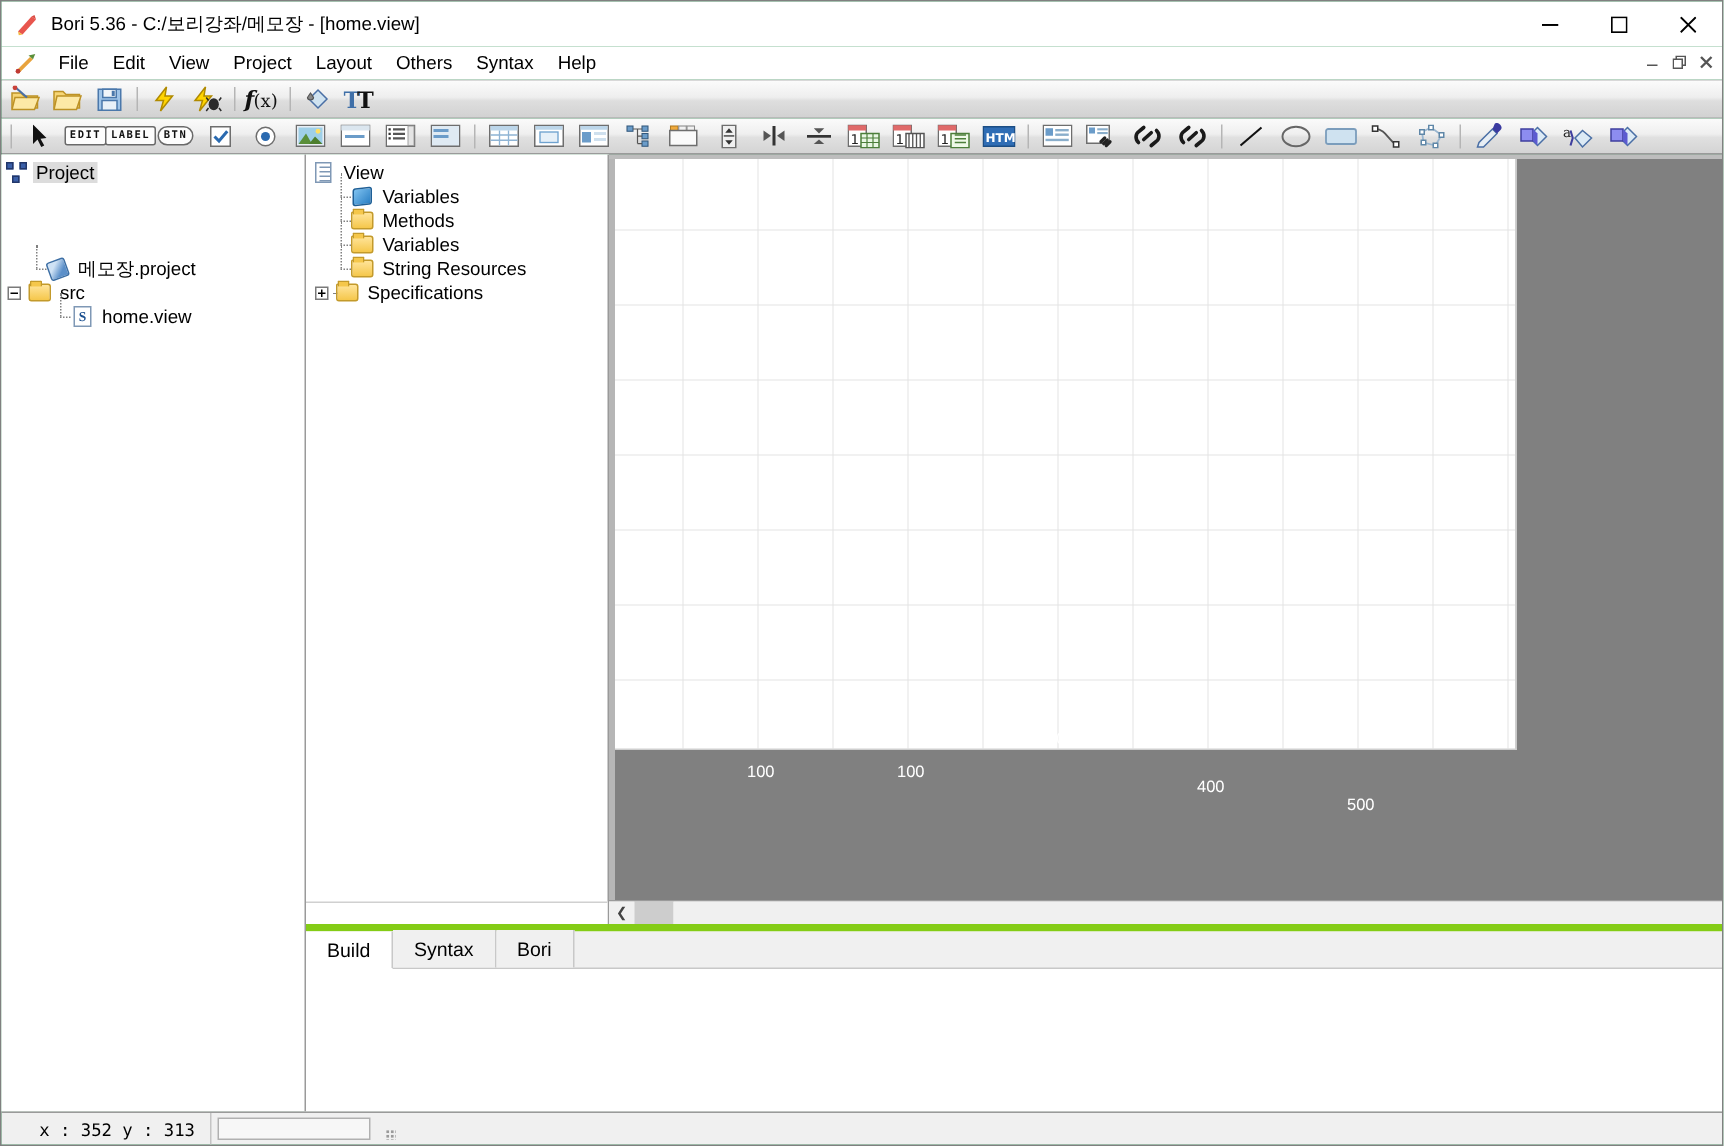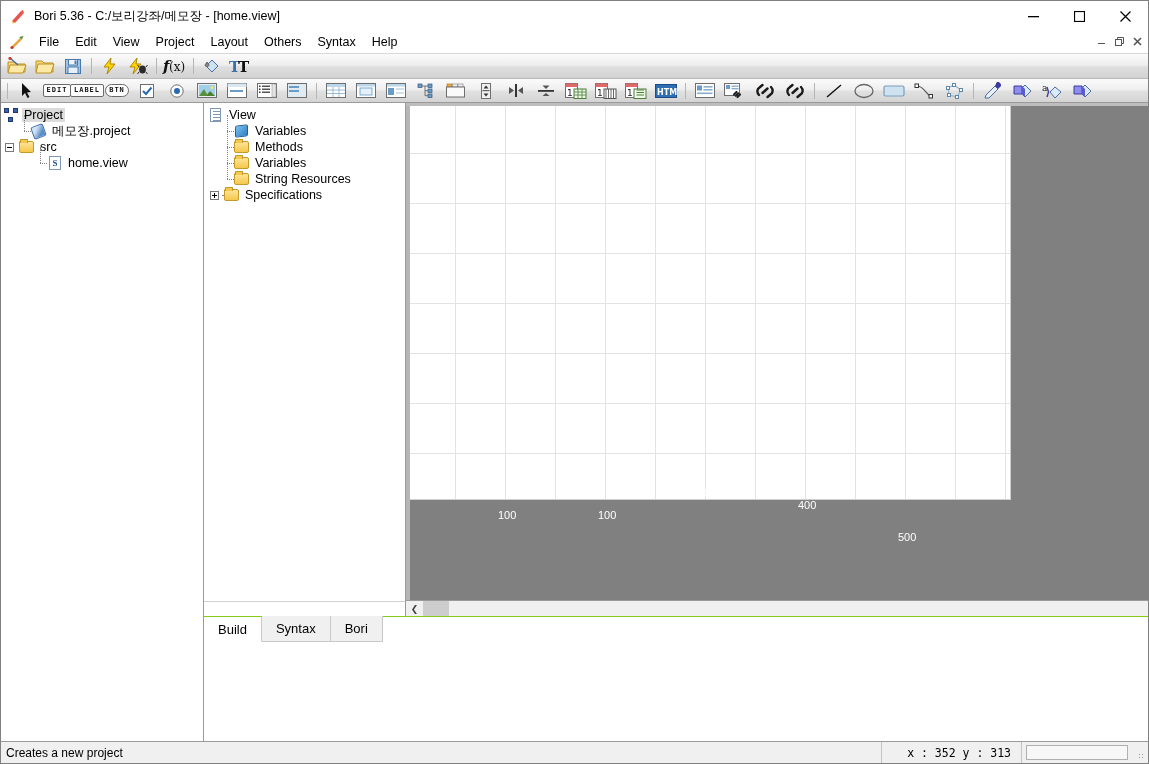--- a/index.html
+++ b/index.html
@@ -332,23 +332,23 @@
     width: 26px;
     background: #cdcdcd;
   }
   .hscroll-track { flex: 1 1 auto; background: #f0f0f0; }
 
   
   .bottom {
     flex: 0 0 125px;
     height: 125px;
     background: #ffffff;
-    border-top: 1px solid #84cc16;
-    display: flex;
-    flex-direction: row;
+    border-top: 5px solid #84cc16;
+    display: flex;
+    flex-direction: column;
   }
   .tabstrip {
     height: 25px;
     flex: 0 0 25px;
     background: #f0f0f0;
     display: flex;
     align-items: flex-end;
     border-bottom: 1px solid #c8c8c8;
     padding-left: 0px;
   }
@@ -817,21 +817,21 @@
           <div class="tico">
             <span class="ic-proj">
                 <i class="a"></i>
                 <i class="b"></i>
                 <i class="c"></i>
               </span>
           </div>
           <span class="tlabel sel">Project</span>
         </div>
 
-        <div class="tnode" style="padding-left:16px;">
+        <div class="tnode" style="padding-left:16px;margin-top:48px;">
           <div class="tindent" style="width:12px;">
             <div class="dotline" style="left:5px;top:-8px;height:16px;"></div>
             <div class="dotline-h" style="left:5px;top:8px;width:7px;"></div>
           </div>
           <div class="tico">
             <span class="ic-pen"></span>
           </div>
           <span class="tlabel">메모장.project</span>
         </div>
 
@@ -931,21 +931,21 @@
 
         <div class="canvas-wrap">
           <div class="canvas-topline"></div>
           <div class="canvas-leftbar"></div>
 
           <div class="form"></div>
 
           <div class="ruler-label" style="left:92px;top:406px;">100</div>
           <div class="ruler-label" style="left:192px;top:406px;">100</div>
           <div class="ruler-label" style="left:292px;top:384px;">300</div>
-          <div class="ruler-label" style="left:392px;top:396px;">400</div>
+          <div class="ruler-label" style="left:392px;top:416px;">400</div>
           <div class="ruler-label" style="left:492px;top:428px;">500</div>
 
           <div class="hscroll">
             <div class="hscroll-arrow">❮</div>
             <div class="hscroll-thumb"></div>
             <div class="hscroll-track"></div>
           </div>
         </div>
 
       </div>
@@ -956,21 +956,20 @@
           <div class="tab">Syntax</div>
           <div class="tab">Bori</div>
           <div class="tab-fill"></div>
         </div>
         <div class="tabcontent"></div>
       </div>
     </div>
   </div>
 
   <div class="statusbar">
-    <div class="status-msg">Creates a new project</div>
     <div class="status-coord">x : 352  y : 313</div>
     <div class="status-prog">
         <div></div>
       </div>
     <div class="grip"></div>
   </div>
 
 </div>
 
 </body></html>

